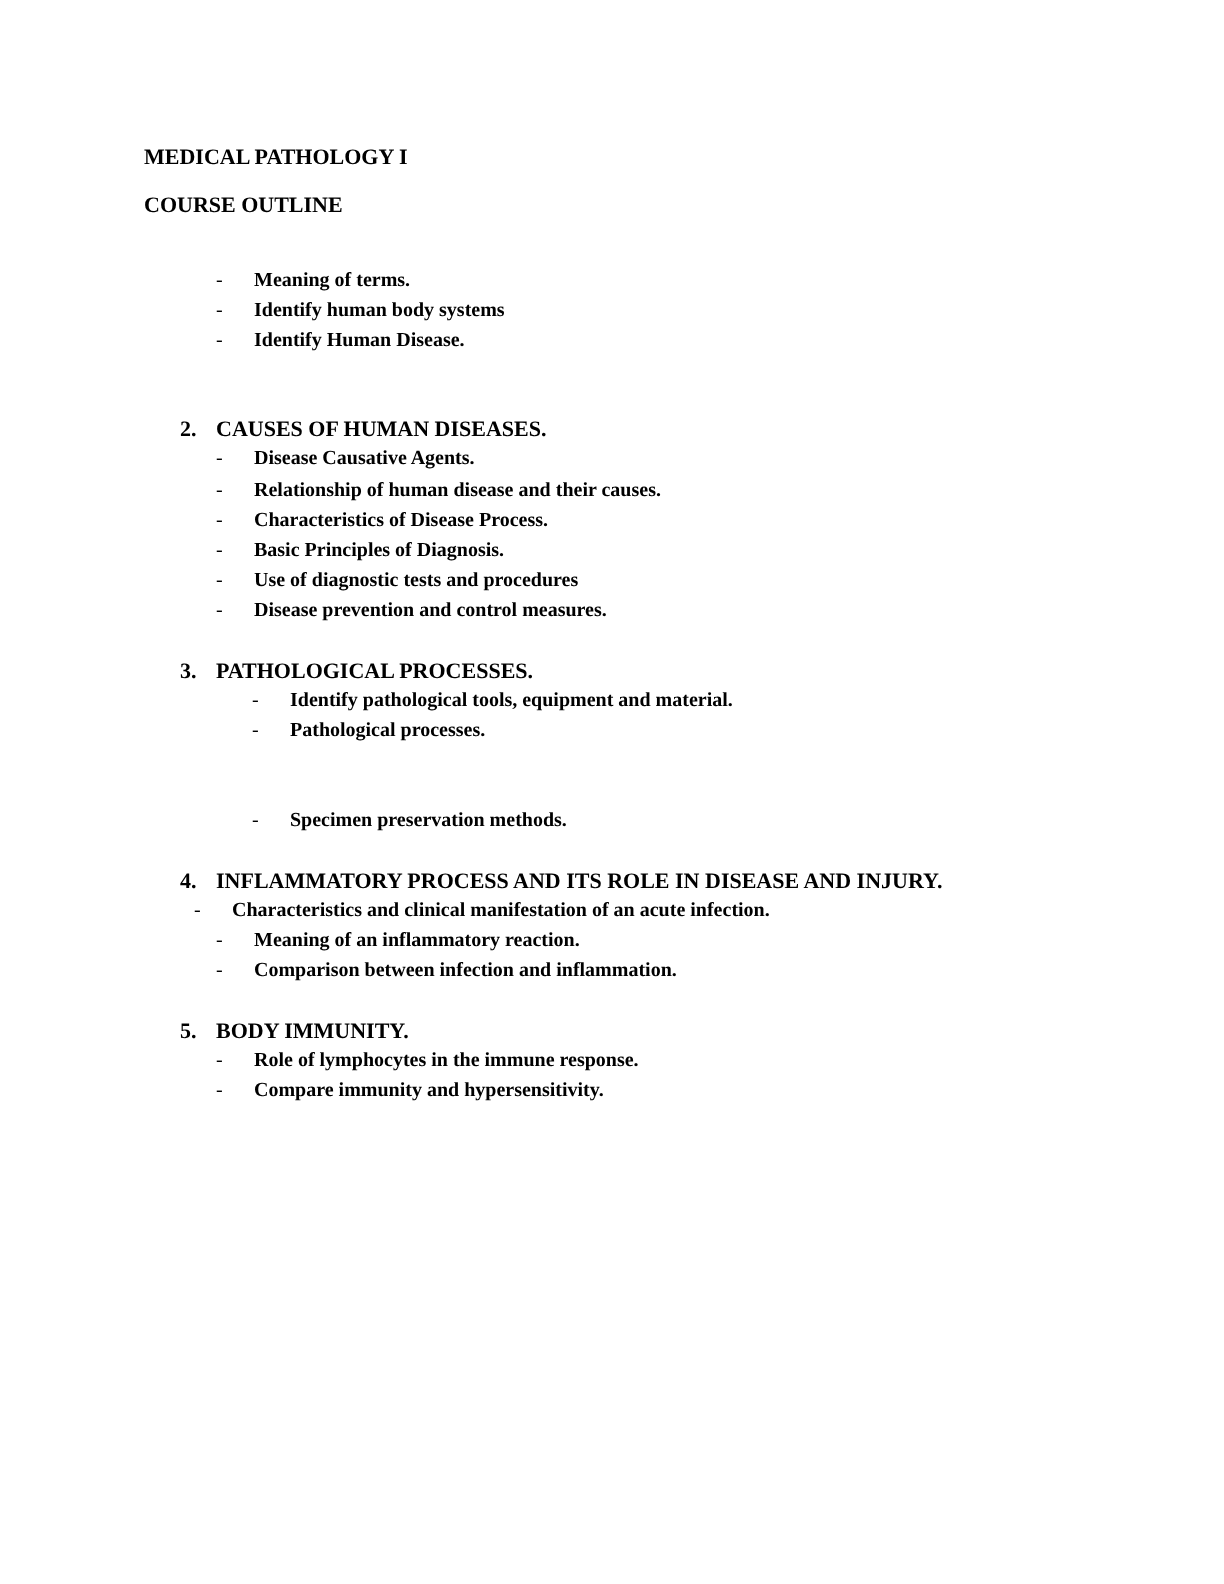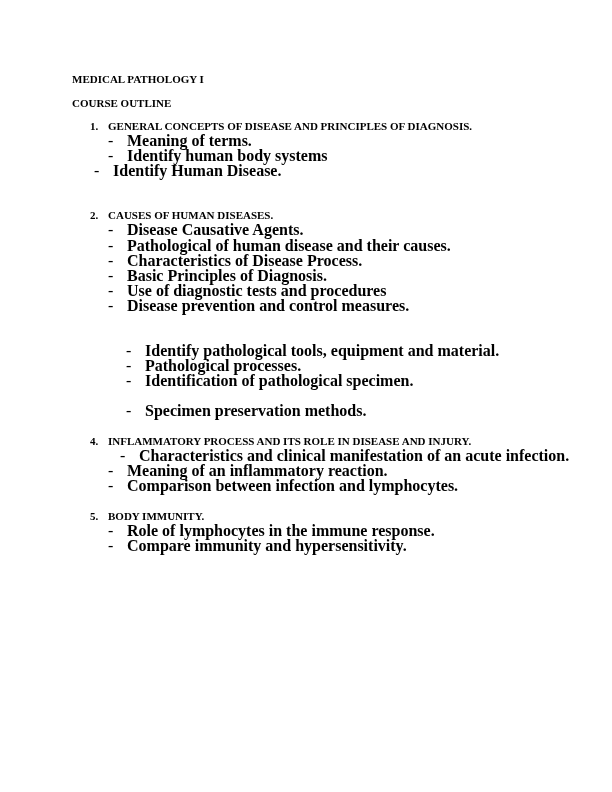--- a/index.html
+++ b/index.html
@@ -2,59 +2,58 @@
 <html><head>
 <meta charset="utf-8">
 <style>
   html, body { margin: 0; padding: 0; background: #ffffff; }
   body { width: 612px; height: 792px; position: relative; overflow: hidden;
          font-family: "Liberation Serif", "DejaVu Serif", serif; color: #000; }
   .page { position: absolute; left: 0; top: 0; width: 599px; height: 792px; }
   .title { position: absolute; left: 72px; font-weight: bold; font-size: 11px; line-height: 13px; }
   .sec-head { position: absolute; left: 90px; font-weight: bold; font-size: 11px; line-height: 13px; white-space: nowrap; }
   .sec-head .num { display: inline-block; width: 18px; }
-  .item { position: absolute; font-weight: bold; font-size: 16px; line-height: 12px; white-space: nowrap; }
+  .item { position: absolute; font-weight: bold; font-size: 10px; line-height: 12px; white-space: nowrap; }
   .item .dash { display: inline-block; width: 19px; font-weight: normal; }
 </style>
 </head>
 <body>
 
 <div class="page">
 
   <div class="title" style="top:73px">MEDICAL PATHOLOGY I</div>
   <div class="title" style="top:97px">COURSE OUTLINE</div>
 
-  <div class="sec-head" style="top:120px">
-    <span class="num">1.</span><span>GENERAL CONCEPTS OF DISEASE AND PRINCIPLES OF DIAGNOSIS.</span>
-  </div>
   <div class="item" style="left:108px;top:135px"><span class="dash">-</span><span>Meaning of terms.</span></div>
   <div class="item" style="left:108px;top:150px"><span class="dash">-</span><span>Identify human body systems</span></div>
-  <div class="item" style="left:94px;top:165px"><span class="dash">-</span><span>Identify Human Disease.</span></div>
+  <div class="item" style="left:108px;top:165px"><span class="dash">-</span><span>Identify Human Disease.</span></div>
 
   <div class="sec-head" style="top:209px">
     <span class="num">2.</span><span>CAUSES OF HUMAN DISEASES.</span>
   </div>
   <div class="item" style="left:108px;top:224px"><span class="dash">-</span><span>Disease Causative Agents.</span></div>
-  <div class="item" style="left:108px;top:240px"><span class="dash">-</span><span>Pathological of human disease and their causes.</span></div>
+  <div class="item" style="left:108px;top:240px"><span class="dash">-</span><span>Relationship of human disease and their causes.</span></div>
   <div class="item" style="left:108px;top:255px"><span class="dash">-</span><span>Characteristics of Disease Process.</span></div>
   <div class="item" style="left:108px;top:270px"><span class="dash">-</span><span>Basic Principles of Diagnosis.</span></div>
   <div class="item" style="left:108px;top:285px"><span class="dash">-</span><span>Use of diagnostic tests and procedures</span></div>
   <div class="item" style="left:108px;top:300px"><span class="dash">-</span><span>Disease prevention and control measures.</span></div>
 
+  <div class="sec-head" style="top:330px">
+    <span class="num">3.</span><span>PATHOLOGICAL PROCESSES.</span>
+  </div>
   <div class="item" style="left:126px;top:345px"><span class="dash">-</span><span>Identify pathological tools, equipment and material.</span></div>
   <div class="item" style="left:126px;top:360px"><span class="dash">-</span><span>Pathological processes.</span></div>
-  <div class="item" style="left:126px;top:375px"><span class="dash">-</span><span>Identification of pathological specimen.</span></div>
   <div class="item" style="left:126px;top:405px"><span class="dash">-</span><span>Specimen preservation methods.</span></div>
 
   <div class="sec-head" style="top:435px">
     <span class="num">4.</span><span>INFLAMMATORY PROCESS AND ITS ROLE IN DISEASE AND INJURY.</span>
   </div>
-  <div class="item" style="left:120px;top:450px"><span class="dash">-</span><span>Characteristics and clinical manifestation of an acute infection.</span></div>
+  <div class="item" style="left:97px;top:450px"><span class="dash">-</span><span>Characteristics and clinical manifestation of an acute infection.</span></div>
   <div class="item" style="left:108px;top:465px"><span class="dash">-</span><span>Meaning of an inflammatory reaction.</span></div>
-  <div class="item" style="left:108px;top:480px"><span class="dash">-</span><span>Comparison between infection and lymphocytes.</span></div>
+  <div class="item" style="left:108px;top:480px"><span class="dash">-</span><span>Comparison between infection and inflammation.</span></div>
 
   <div class="sec-head" style="top:510px">
     <span class="num">5.</span><span>BODY IMMUNITY.</span>
   </div>
   <div class="item" style="left:108px;top:525px"><span class="dash">-</span><span>Role of lymphocytes in the immune response.</span></div>
   <div class="item" style="left:108px;top:540px"><span class="dash">-</span><span>Compare immunity and hypersensitivity.</span></div>
 
 </div>
 
 </body></html>

